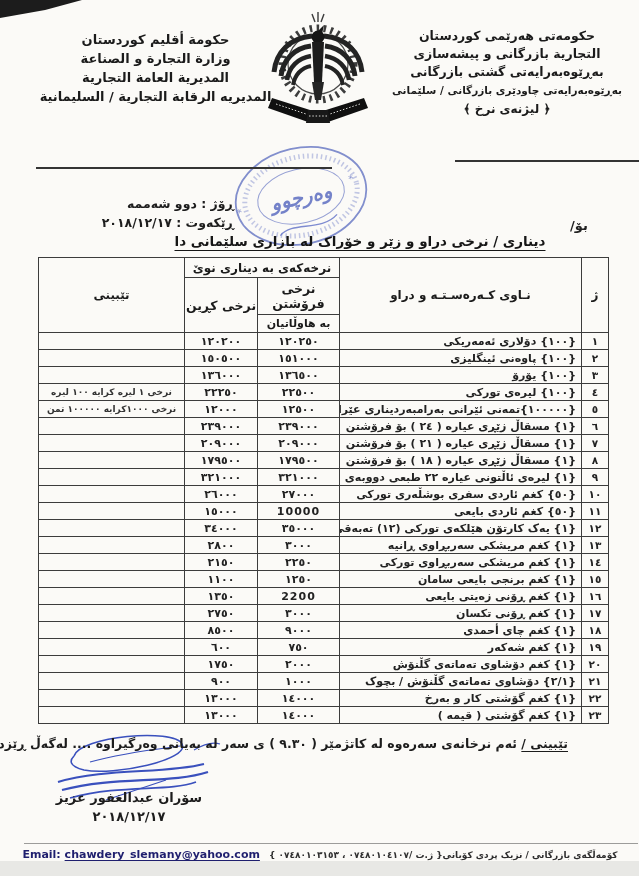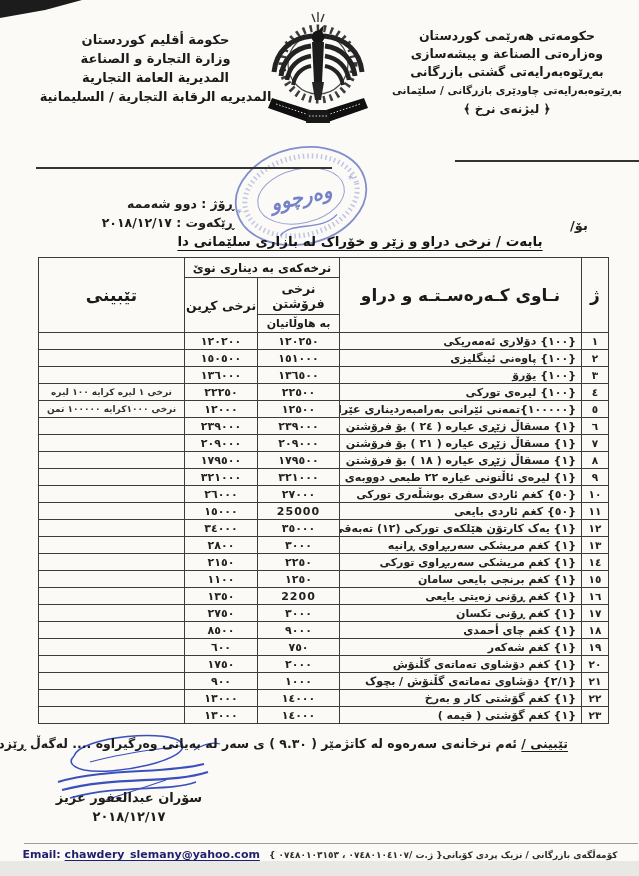--- a/index.html
+++ b/index.html
@@ -32,21 +32,21 @@
     font-weight:bold; font-size:13.5px; color:#161616;
     text-decoration:underline; text-underline-offset:4px; }
   
   table.price { left:38px; top:257px; width:570px; position:absolute;
     border-collapse:collapse; direction:rtl; table-layout:fixed; }
   table.price th, table.price td { border:1px solid #3c3c3c; overflow:hidden; }
   th { font-weight:bold; color:#1b1b1b; }
   .h-group { height:20px; font-size:12px; }
   .h-price { height:37px; font-size:12.5px; line-height:15px; }
   .h-sub   { height:18px; font-size:11px; font-weight:bold; }
-  .h-side  { font-size:17px; }
+  .h-side  { font-size:12px; }
   td.c-no   { text-align:center; font-size:10.5px; font-weight:bold; height:17px; }
   td.c-name { text-align:right; font-size:11px; font-weight:bold; padding:0 5px 0 2px; white-space:nowrap; }
   td.c-sell, td.c-buy { text-align:center; font-size:11px; font-weight:bold; letter-spacing:1px; }
   td.c-note { text-align:center; font-size:9px; font-weight:bold; color:#333; white-space:nowrap;margin-top:8px; }
   
   .footnote { left:58px; top:736px; width:510px; font-size:12.5px; font-weight:bold;
     color:#1c1c1c; text-align:right; white-space:nowrap; }
   .footnote .u { text-decoration:underline; text-underline-offset:3px; }
   .signer { left:55px; top:788px; width:148px; text-align:center;
     font-weight:bold; font-size:13px; line-height:19px; color:#1c1c1c; }
@@ -72,21 +72,21 @@
 
   <div class="abs hdr-block hdr-left">
     <div>حكومة أقليم كوردستان</div>
     <div>وزارة التجارة و الصناعة</div>
     <div>المديرية العامة التجارية</div>
     <div>المديريه الرقابة التجارية / السليمانية</div>
   </div>
 
   <div class="abs hdr-block hdr-right">
     <div>حکومەتی هەرێمی کوردستان</div>
-    <div>وەزارەتی الصناعة و پیشەسازی</div>
+    <div>التجارية بازرگانی و پیشەسازی</div>
     <div>بەڕێوەبەرایەتی گشتی بازرگانی</div>
     <div class="small-line">بەڕێوەبەرایەتی چاودێری بازرگانی / سلێمانی</div>
     <div class="committee-line">﴿ لیژنەی نرخ ﴾</div>
   </div>
 
   <div class="abs emblem-wrap">
     <svg width="125" height="148" viewBox="0 0 125 148">
       <g stroke="#3a3a3a" stroke-width="1.4">
         <line x1="62" y1="2" x2="62" y2="12"></line>
           <line x1="56" y1="4" x2="59" y2="12"></line>
@@ -133,21 +133,21 @@
 
   <div class="abs rule rule-left"></div>
   <div class="abs rule rule-right"></div>
 
   <div class="abs meta meta-left">
     <div>ڕۆژ : دوو شەممە</div>
     <div>ڕێکەوت : ٢٠١٨/١٢/١٧</div>
   </div>
   <div class="abs to-label">بۆ/</div>
 
-  <div class="abs doc-title">بابەت / نرخی دراو و زێر و خۆراک لە بازاری سلێمانی دا</div>
+  <div class="abs doc-title">دیناری / نرخی دراو و زێر و خۆراک لە بازاری سلێمانی دا</div>
 
   <table class="price">
     <colgroup>
       <col style="width:27px">
         <col style="width:242px">
         <col style="width:82px">
         <col style="width:73px">
         <col style="width:146px">
     </colgroup>
     <thead>
@@ -232,21 +232,21 @@
         <tr>
           <td class="c-no">١٠</td>
           <td class="c-name">{٥٠} کغم ئاردی سفری بوشڵەری تورکی</td>
           <td class="c-sell">٢٧٠٠٠</td>
           <td class="c-buy">٢٦٠٠٠</td>
           <td class="c-note"></td>
         </tr>
         <tr>
           <td class="c-no">١١</td>
           <td class="c-name">{٥٠} کغم ئاردی بایعی</td>
-          <td class="c-sell">25000</td>
+          <td class="c-sell">10000</td>
           <td class="c-buy">١٥٠٠٠</td>
           <td class="c-note"></td>
         </tr>
         <tr>
           <td class="c-no">١٢</td>
           <td class="c-name">{١} یەک کارتۆن هێلکەی تورکی (١٢) تەبەقی</td>
           <td class="c-sell">٣٥٠٠٠</td>
           <td class="c-buy">٣٤٠٠٠</td>
           <td class="c-note"></td>
         </tr>

